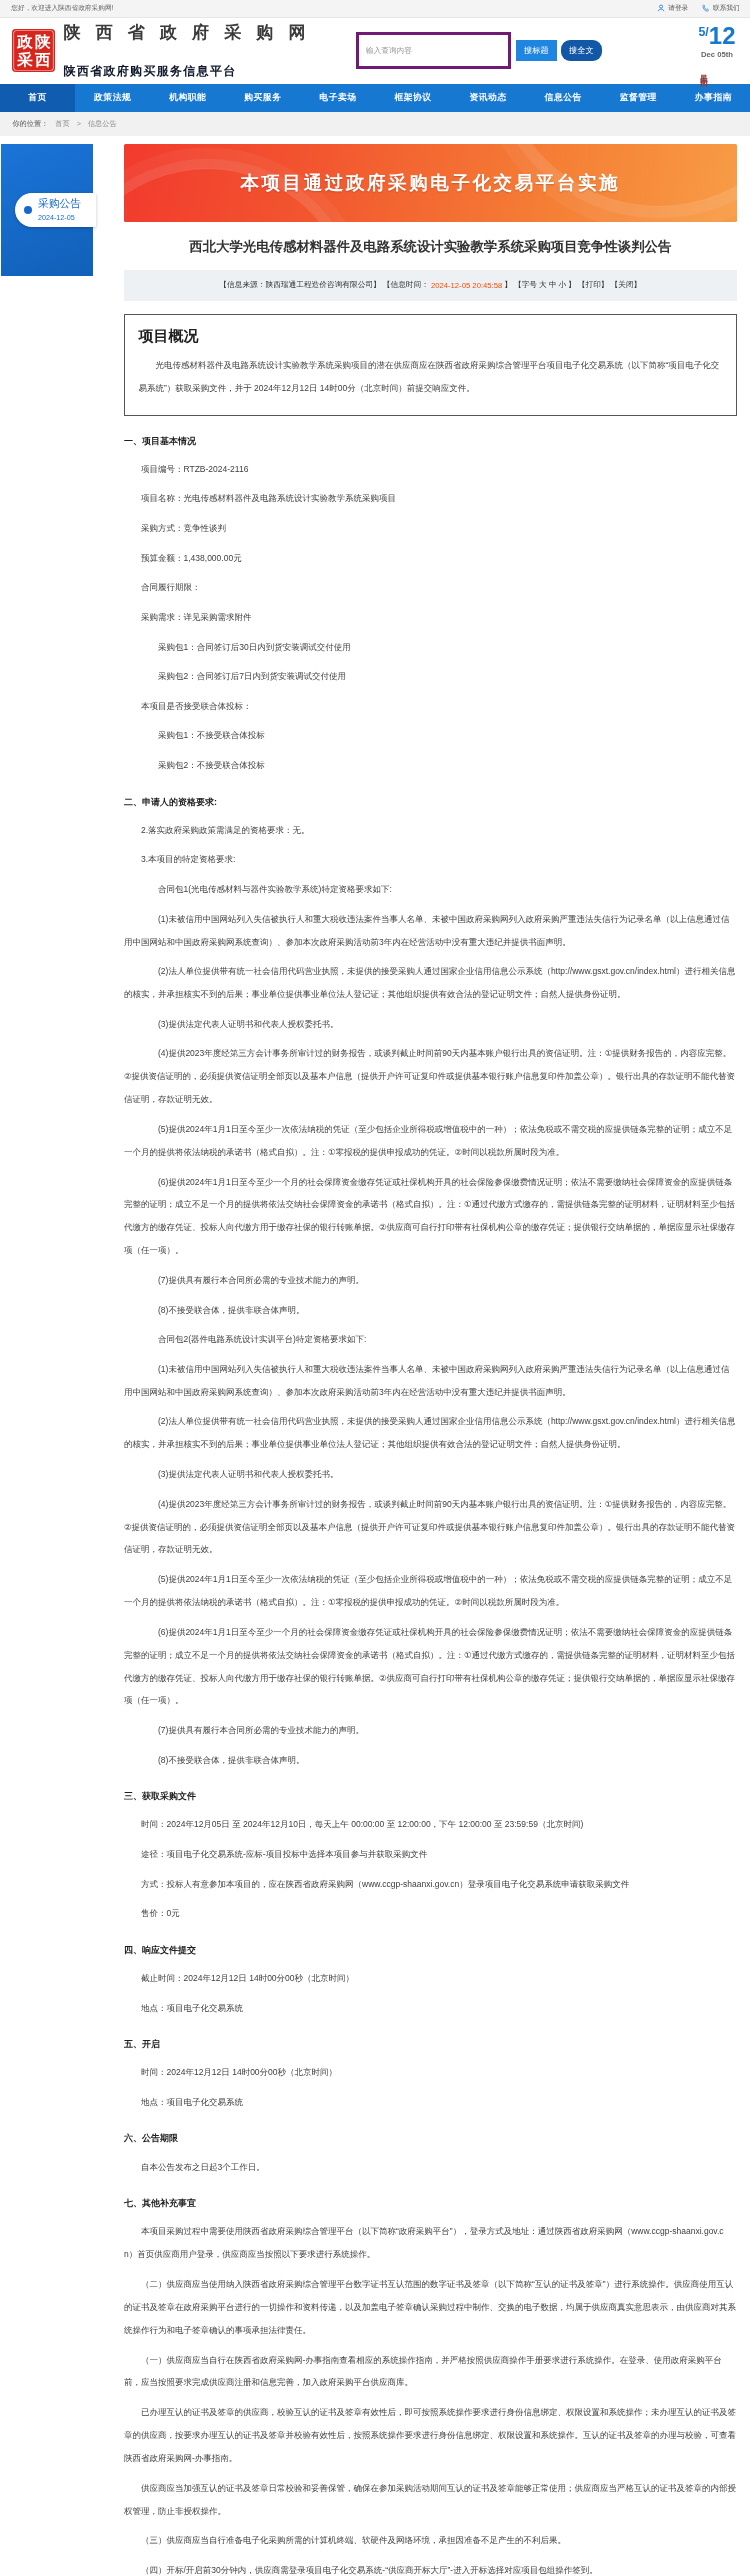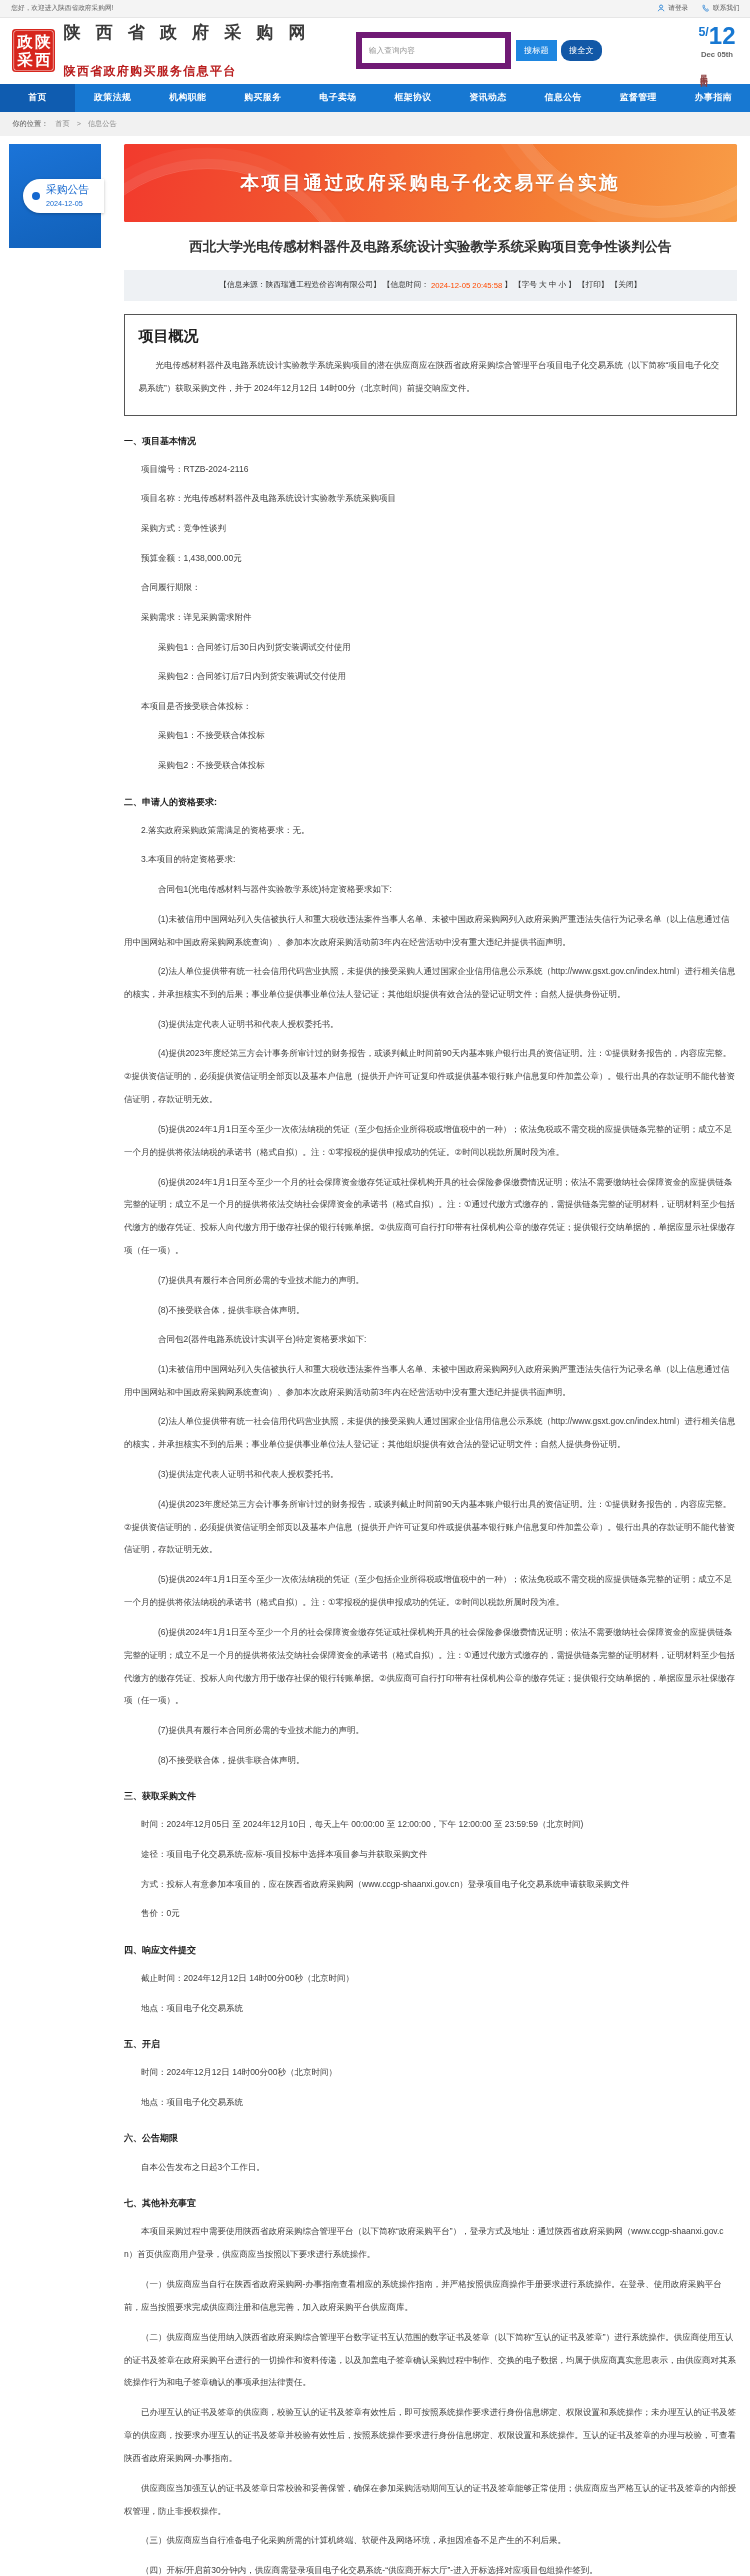--- a/index.html
+++ b/index.html
@@ -17,23 +17,23 @@
   .top-link { display:flex; align-items:center; gap:3.1px; cursor:pointer; }
   .top-link svg { display:block; }
   
   .header { height:66px; display:flex; align-items:center; padding:0 12.4px; background:#fff; }
   .logo-wrap { display:flex; align-items:center; gap:8.2px; cursor:pointer; }
   .seal { width:43px; height:43px; background:#d7261d; border-radius:4.1px;
     display:grid; grid-template-columns:1fr 1fr; place-items:center; padding:3.6px;
     box-shadow:inset 0 0 0 1.5px #d7261d, inset 0 0 0 2.1px rgba(255,255,255,.85); }
   .seal span { color:#fff; font-size:15.5px; font-weight:bold; line-height:1; }
   .site-titles .t1 { font-size:17px; font-weight:bold; color:#3a3a3a; letter-spacing:5.2px; }
-  .site-titles .t2 { font-size:12px; font-weight:bold; color:#b91c1c; letter-spacing:1.3px; margin-top:19px; }
+  .site-titles .t2 { font-size:12px; font-weight:bold; color:#0f172a; letter-spacing:1.3px; margin-top:19px; }
   .search-area { display:flex; align-items:center; margin-left:45px; }
-  .search-input { width:155px; height:37px; border:6px solid #701a75; padding:0 7.2px;
+  .search-input { width:155px; height:37px; border:3px solid #701a75; padding:0 7.2px;
     font-size:7.7px; color:#333; outline:none; font-family:inherit; }
   .search-input::placeholder { color:#999; }
   .btn-search { height:21.6px; padding:0 8.2px; border:none; color:#fff; font-size:8.2px;
     cursor:pointer; font-family:inherit; }
   .btn-title { background:#1e86e0; margin-left:5.2px; }
   .btn-full  { background:#1258a7; margin-left:4.1px;border-radius:9px; }
   .date-widget { margin-left:auto; display:flex; align-items:flex-start; gap:7.2px; padding-right:3.1px;flex-direction:column; }
   .date-nums { text-align:center; }
   .date-line1 { color:#1778d2; font-weight:bold; }
   .d-month { font-size:12.4px; vertical-align:top; line-height:1.4;}
@@ -45,21 +45,21 @@
   .nav { height:28px; background:#1778d2; display:flex; }
   .nav-item { flex:1; display:flex; align-items:center; justify-content:center;
     color:#fff; font-size:8.8px; font-weight:bold; cursor:pointer; letter-spacing:0.5px; }
   .nav-item.active { background:#0f5cb0; }
   
   .breadcrumb { height:24px; background:#f1f1f1; display:flex; align-items:center;
     padding:0 12.4px; font-size:7.2px; color:#555; gap:7px; }
   .breadcrumb .lnk { color:#8a8a8a; cursor:pointer; }
   
   .page { position:relative; padding:8.2px 14.4px 36px 124px; background:#fff; }
-  .cat-box { position:absolute; left:9px; top:8.2px; width:92px; height:104px;
+  .cat-box { position:absolute; left:1px; top:8.2px; width:92px; height:132px;
     background:linear-gradient(160deg,#1b74d8,#1160b8); display:flex; align-items:center; }
   .cat-pill { background:#fff; border-radius:18.5px 0 0 18.5px; height:34px; margin-left:11.3px;
     flex:1; display:flex; align-items:center; gap:6.2px; padding-left:8.2px;
     box-shadow:0 1px 3.1px rgba(0,0,0,.25); position:relative; right:-3.1px; }
   .cat-dot { width:8.2px; height:8.2px; border-radius:50%; background:#1568cf; flex:none; }
   .cat-label { font-size:10.8px; color:#1568cf; }
   .cat-date { font-size:7.2px; color:#1568cf; margin-top:1.5px; }
   
   .banner { height:78px; border-radius:1.5px; position:relative; overflow:hidden;
     background:linear-gradient(100deg,#f23a2d 0%,#f2552f 30%,#f57f35 70%,#f89c46 100%);
@@ -240,22 +240,22 @@
         <div class="sec-h">四、响应文件提交</div>
         <div class="para ind1">截止时间：2024年12月12日 14时00分00秒（北京时间）</div>
         <div class="para ind1">地点：项目电子化交易系统</div>
         <div class="sec-h">五、开启</div>
         <div class="para ind1">时间：2024年12月12日 14时00分00秒（北京时间）</div>
         <div class="para ind1">地点：项目电子化交易系统</div>
         <div class="sec-h">六、公告期限</div>
         <div class="para ind1">自本公告发布之日起3个工作日。</div>
         <div class="sec-h">七、其他补充事宜</div>
         <div class="para ind1">本项目采购过程中需要使用陕西省政府采购综合管理平台（以下简称“政府采购平台”），登录方式及地址：通过陕西省政府采购网（www.ccgp-shaanxi.gov.cn）首页供应商用户登录，供应商应当按照以下要求进行系统操作。</div>
+        <div class="para ind1">（二）供应商应当使用纳入陕西省政府采购综合管理平台数字证书互认范围的数字证书及签章（以下简称“互认的证书及签章”）进行系统操作。供应商使用互认的证书及签章在政府采购平台进行的一切操作和资料传递，以及加盖电子签章确认采购过程中制作、交换的电子数据，均属于供应商真实意思表示，由供应商对其系统操作行为和电子签章确认的事项承担法律责任。</div>
         <div class="para ind1">（一）供应商应当自行在陕西省政府采购网-办事指南查看相应的系统操作指南，并严格按照供应商操作手册要求进行系统操作。在登录、使用政府采购平台前，应当按照要求完成供应商注册和信息完善，加入政府采购平台供应商库。</div>
-        <div class="para ind1">（二）供应商应当使用纳入陕西省政府采购综合管理平台数字证书互认范围的数字证书及签章（以下简称“互认的证书及签章”）进行系统操作。供应商使用互认的证书及签章在政府采购平台进行的一切操作和资料传递，以及加盖电子签章确认采购过程中制作、交换的电子数据，均属于供应商真实意思表示，由供应商对其系统操作行为和电子签章确认的事项承担法律责任。</div>
         <div class="para ind1">已办理互认的证书及签章的供应商，校验互认的证书及签章有效性后，即可按照系统操作要求进行身份信息绑定、权限设置和系统操作；未办理互认的证书及签章的供应商，按要求办理互认的证书及签章并校验有效性后，按照系统操作要求进行身份信息绑定、权限设置和系统操作。互认的证书及签章的办理与校验，可查看陕西省政府采购网-办事指南。</div>
         <div class="para ind1">供应商应当加强互认的证书及签章日常校验和妥善保管，确保在参加采购活动期间互认的证书及签章能够正常使用；供应商应当严格互认的证书及签章的内部授权管理，防止非授权操作。</div>
         <div class="para ind1">（三）供应商应当自行准备电子化采购所需的计算机终端、软硬件及网络环境，承担因准备不足产生的不利后果。</div>
         <div class="para ind1">（四）开标/开启前30分钟内，供应商需登录项目电子化交易系统-“供应商开标大厅”-进入开标选择对应项目包组操作签到。</div>
       </div>
 
   </main>
 </div>
 
 

